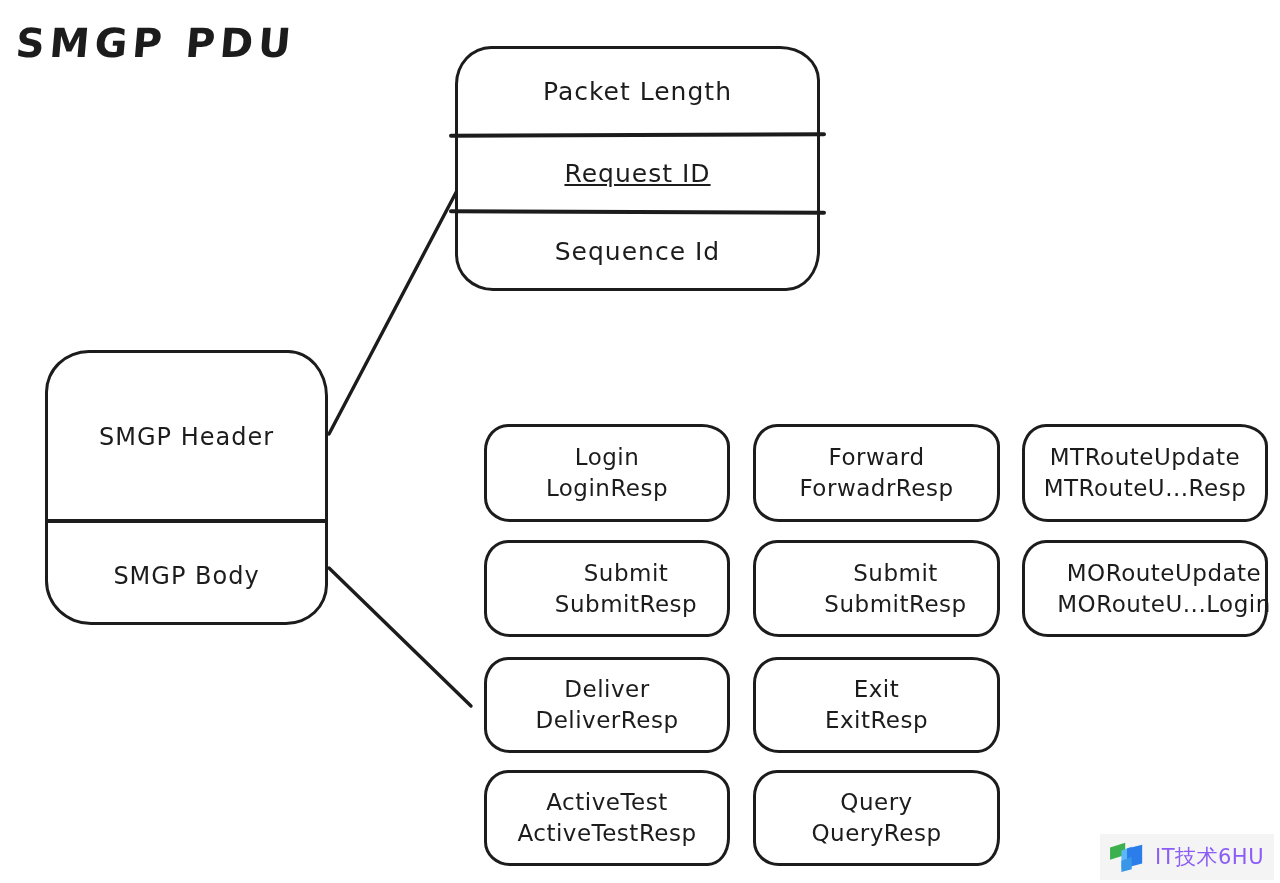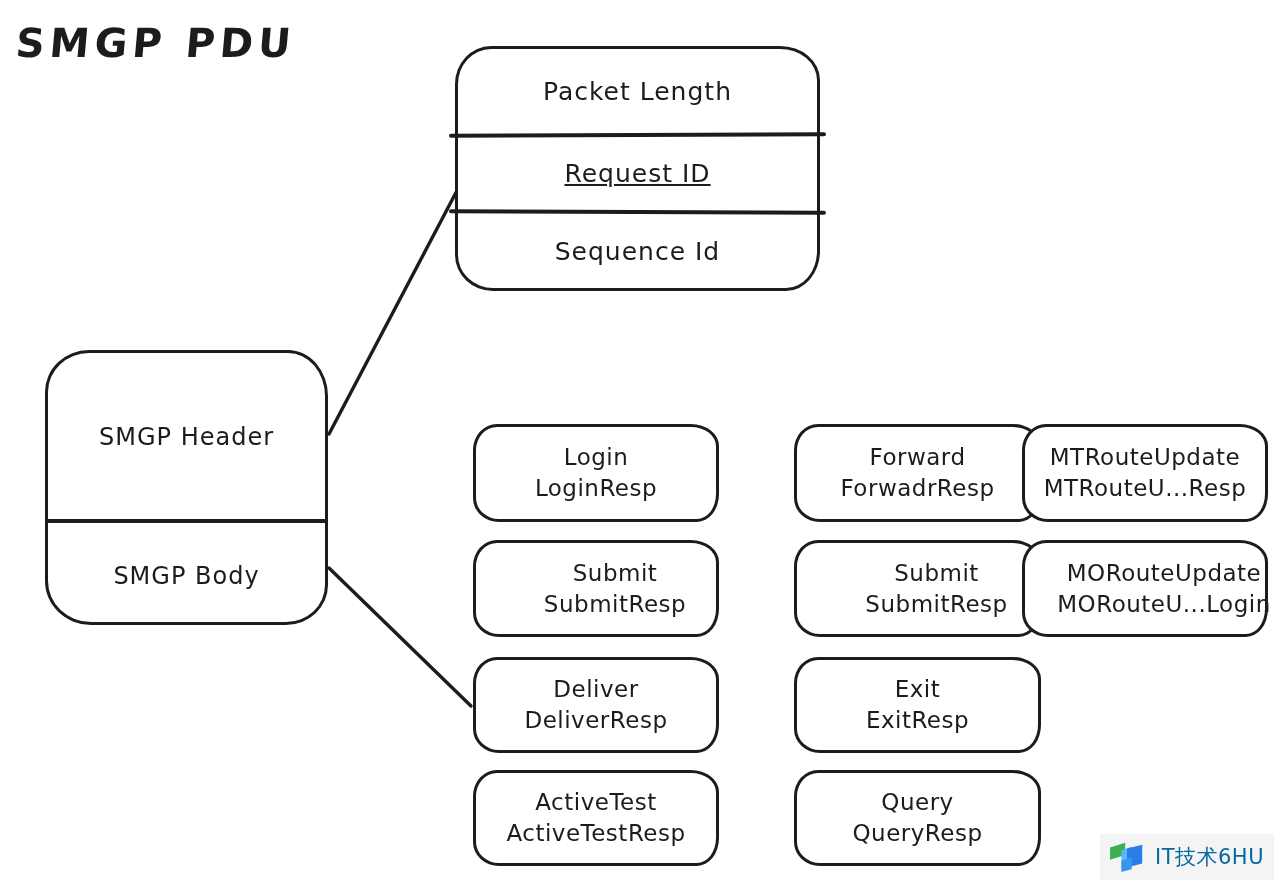--- a/index.html
+++ b/index.html
@@ -89,22 +89,22 @@
     flex-direction: column;
     align-items: center;
     justify-content: center;
     text-align: center;
     font-size: 23px;
     line-height: 31px;
     letter-spacing: 0.5px;
     border-radius: 24px 28px 22px 26px / 26px 22px 28px 24px;
   }
   
-  .c0 { left: 473px; width: 246px; }
-  .c1 { left: 753px; width: 247px; margin-left: 41px; }
+  .c0 { left: 484px; width: 246px; }
+  .c1 { left: 753px; width: 247px; }
   .c2 { left: 1022px; width: 246px; }
   .r0g { top: 424px; height: 98px; }
   .r1g { top: 540px; height: 97px; padding-left: 38px; }
   .r2g { top: 657px; height: 96px; }
   .r3g { top: 770px; height: 96px; }
   
   .connectors {
     position: absolute;
     left: 0; top: 0;
     width: 1280px; height: 883px;
@@ -116,21 +116,21 @@
     right: 6px;
     bottom: 3px;
     display: flex;
     align-items: center;
     gap: 7px;
     padding: 6px 10px 6px 8px;
     background: #f4f4f4;
   }
   .watermark-text {
     font-size: 21px;
-    color: #0369a1;
+    color: #8b5cf6;
     letter-spacing: 0.5px;
     white-space: nowrap;
   }
   .watermark-logo { width: 40px; height: 34px; display: block; }
 </style>
 </head>
 <body>
 
 <div id="canvas">
 

